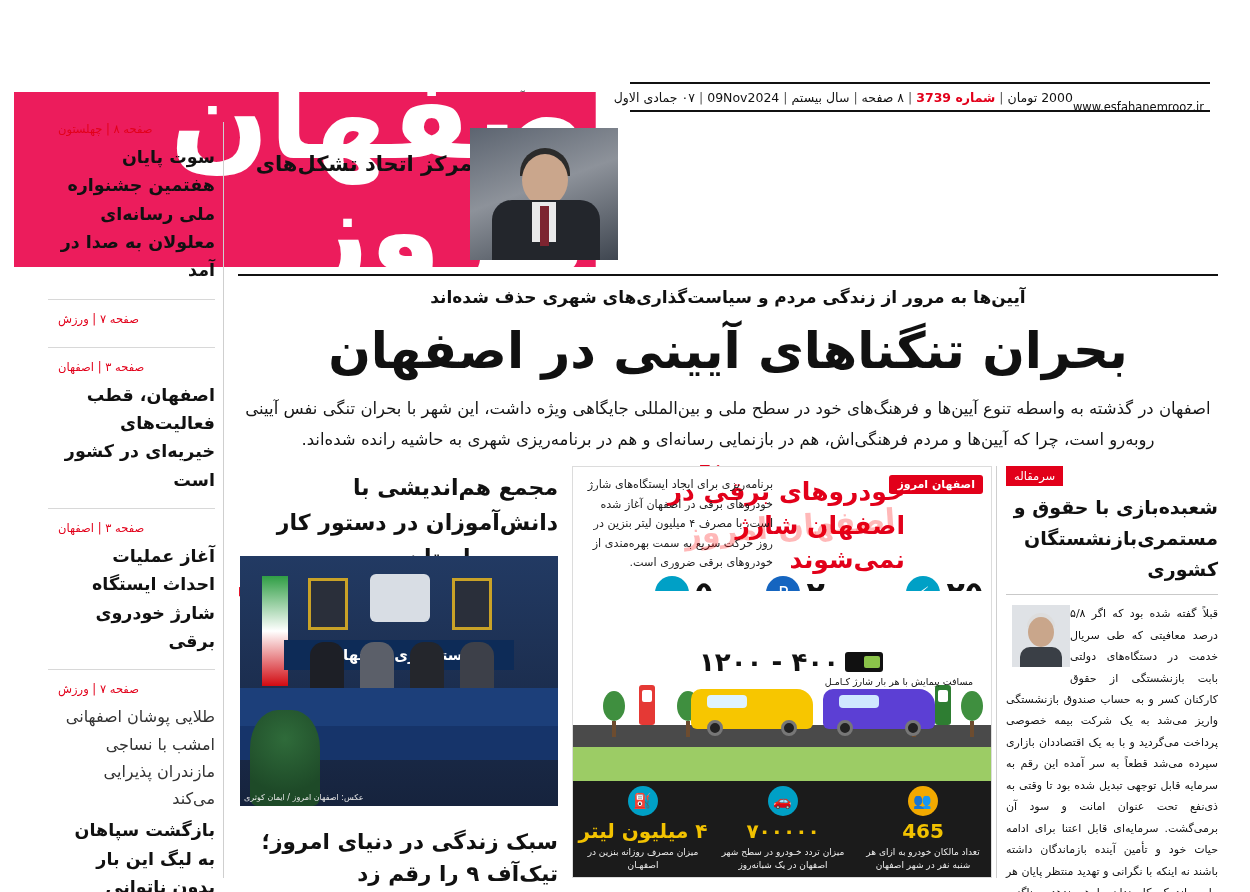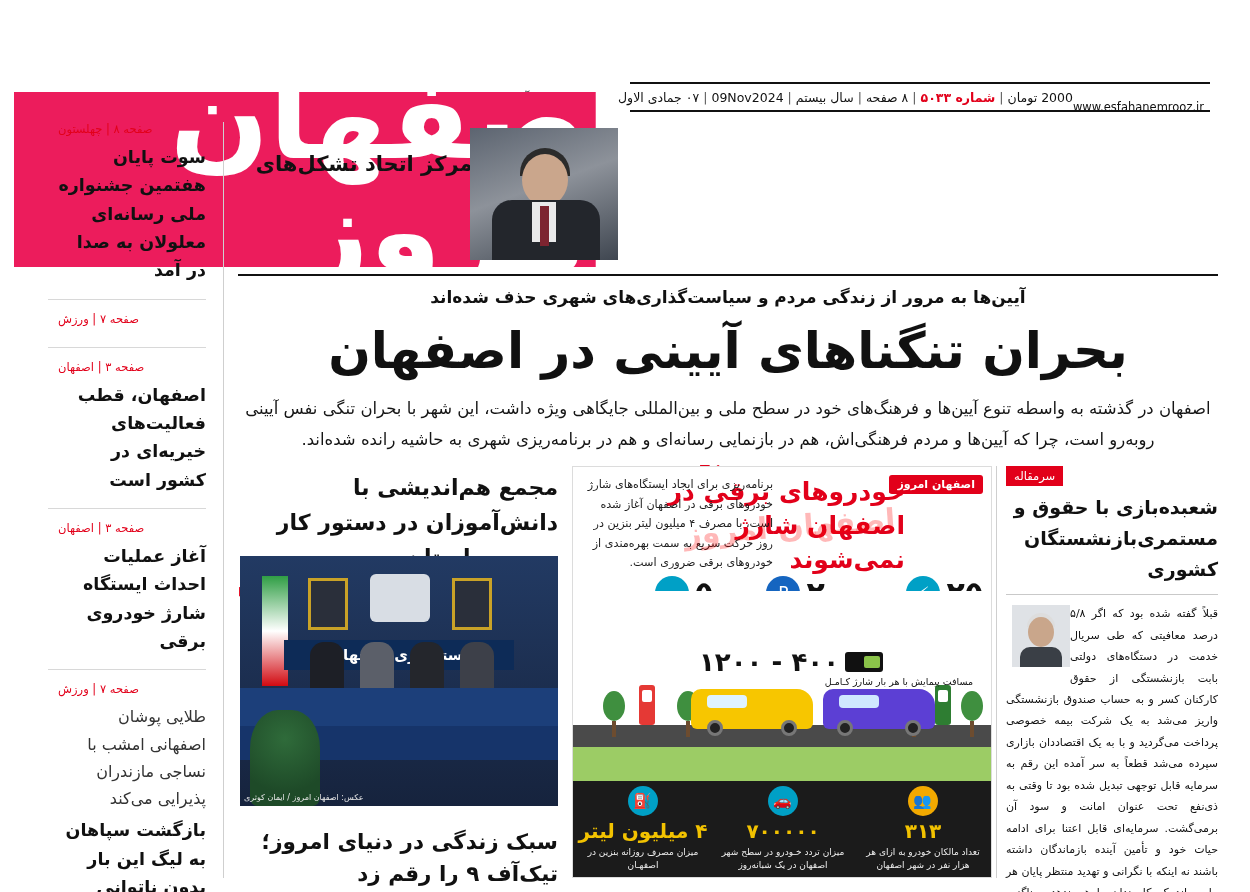--- a/index.html
+++ b/index.html
@@ -41,21 +41,21 @@
     font-family: "DejaVu Sans", "Liberation Sans", sans-serif;
     transform: scaleX(1.04);
     line-height: 1;
     padding-bottom: 10px;
   }
 
   
   .leftcol {
     position: absolute; top: 122px; left: 48px; width: 176px; height: 756px;
     border-right: 1px solid #cfcfcf;
-    padding-right: 17px;
+    padding-right: 8px;
     direction: rtl;
   }
   .lc-item { padding: 0 0 14px 10px; margin-bottom: 12px; border-bottom: 1px solid #d8d8d8; }
   .lc-item:last-child { border-bottom: none; }
   .kicker { font-size: 11.5px; color: #e2001a; text-align: left; margin-bottom: 7px; direction: rtl; }
   .lc-title {
     font-size: 17.5px; line-height: 1.62; font-weight: bold; text-align: right;
     color: #111; direction: rtl;
   }
 
@@ -202,21 +202,21 @@
 </head>
 <body>
 
 <div class="page">
 
   <div class="masthead">
     <div class="infobar">
       <span class="url">www.esfahanemrooz.ir</span>
       <span>2000 تومان</span>
       <span class="sep">|</span>
-      <span class="issue">شماره ۵۰۳۳</span>
+      <span class="issue">شماره 3739</span>
       <span class="sep">|</span>
       <span>۸ صفحه</span>
       <span class="sep">|</span>
       <span>سال بیستم</span>
       <span class="sep">|</span>
       <span>09Nov2024</span>
       <span class="sep">|</span>
       <span>۰۷ جمادی الاول ۱۴۴۶</span>
       <span class="sep">|</span>
       <span>شنبه ۱۹ آبان ۱۴۰۳</span>
@@ -416,22 +416,22 @@
             <div class="fill"></div>
           </div>
         <div class="txt">۴۰۰ - ۱۲۰۰</div>
       </div>
       <div class="km-note">مسافت پیمایش با هر بار شارژ کـامـل</div>
     </div>
 
     <div class="info-bottom">
       <div class="ib-cell">
         <div class="ic" style="background:#f2a900;">👥</div>
-        <div class="n">۳۱۳</div>
-        <div class="t">تعداد مالکان خودرو به ازای هر هزار نفر در شهر اصفهان</div>
+        <div class="n">465</div>
+        <div class="t">تعداد مالکان خودرو به ازای هر شنبه نفر در شهر اصفهان</div>
       </div>
       <div class="ib-cell">
         <div class="ic">🚗</div>
         <div class="n">۷۰۰۰۰۰</div>
         <div class="t">میزان تردد خـودرو در سطح شهر اصفهان در یک شبانه‌روز</div>
       </div>
       <div class="ib-cell">
         <div class="ic">⛽</div>
         <div class="n">۴ میلیون لیتر</div>
         <div class="t">میزان مصرف روزانه بنزین در اصفهـان</div>

